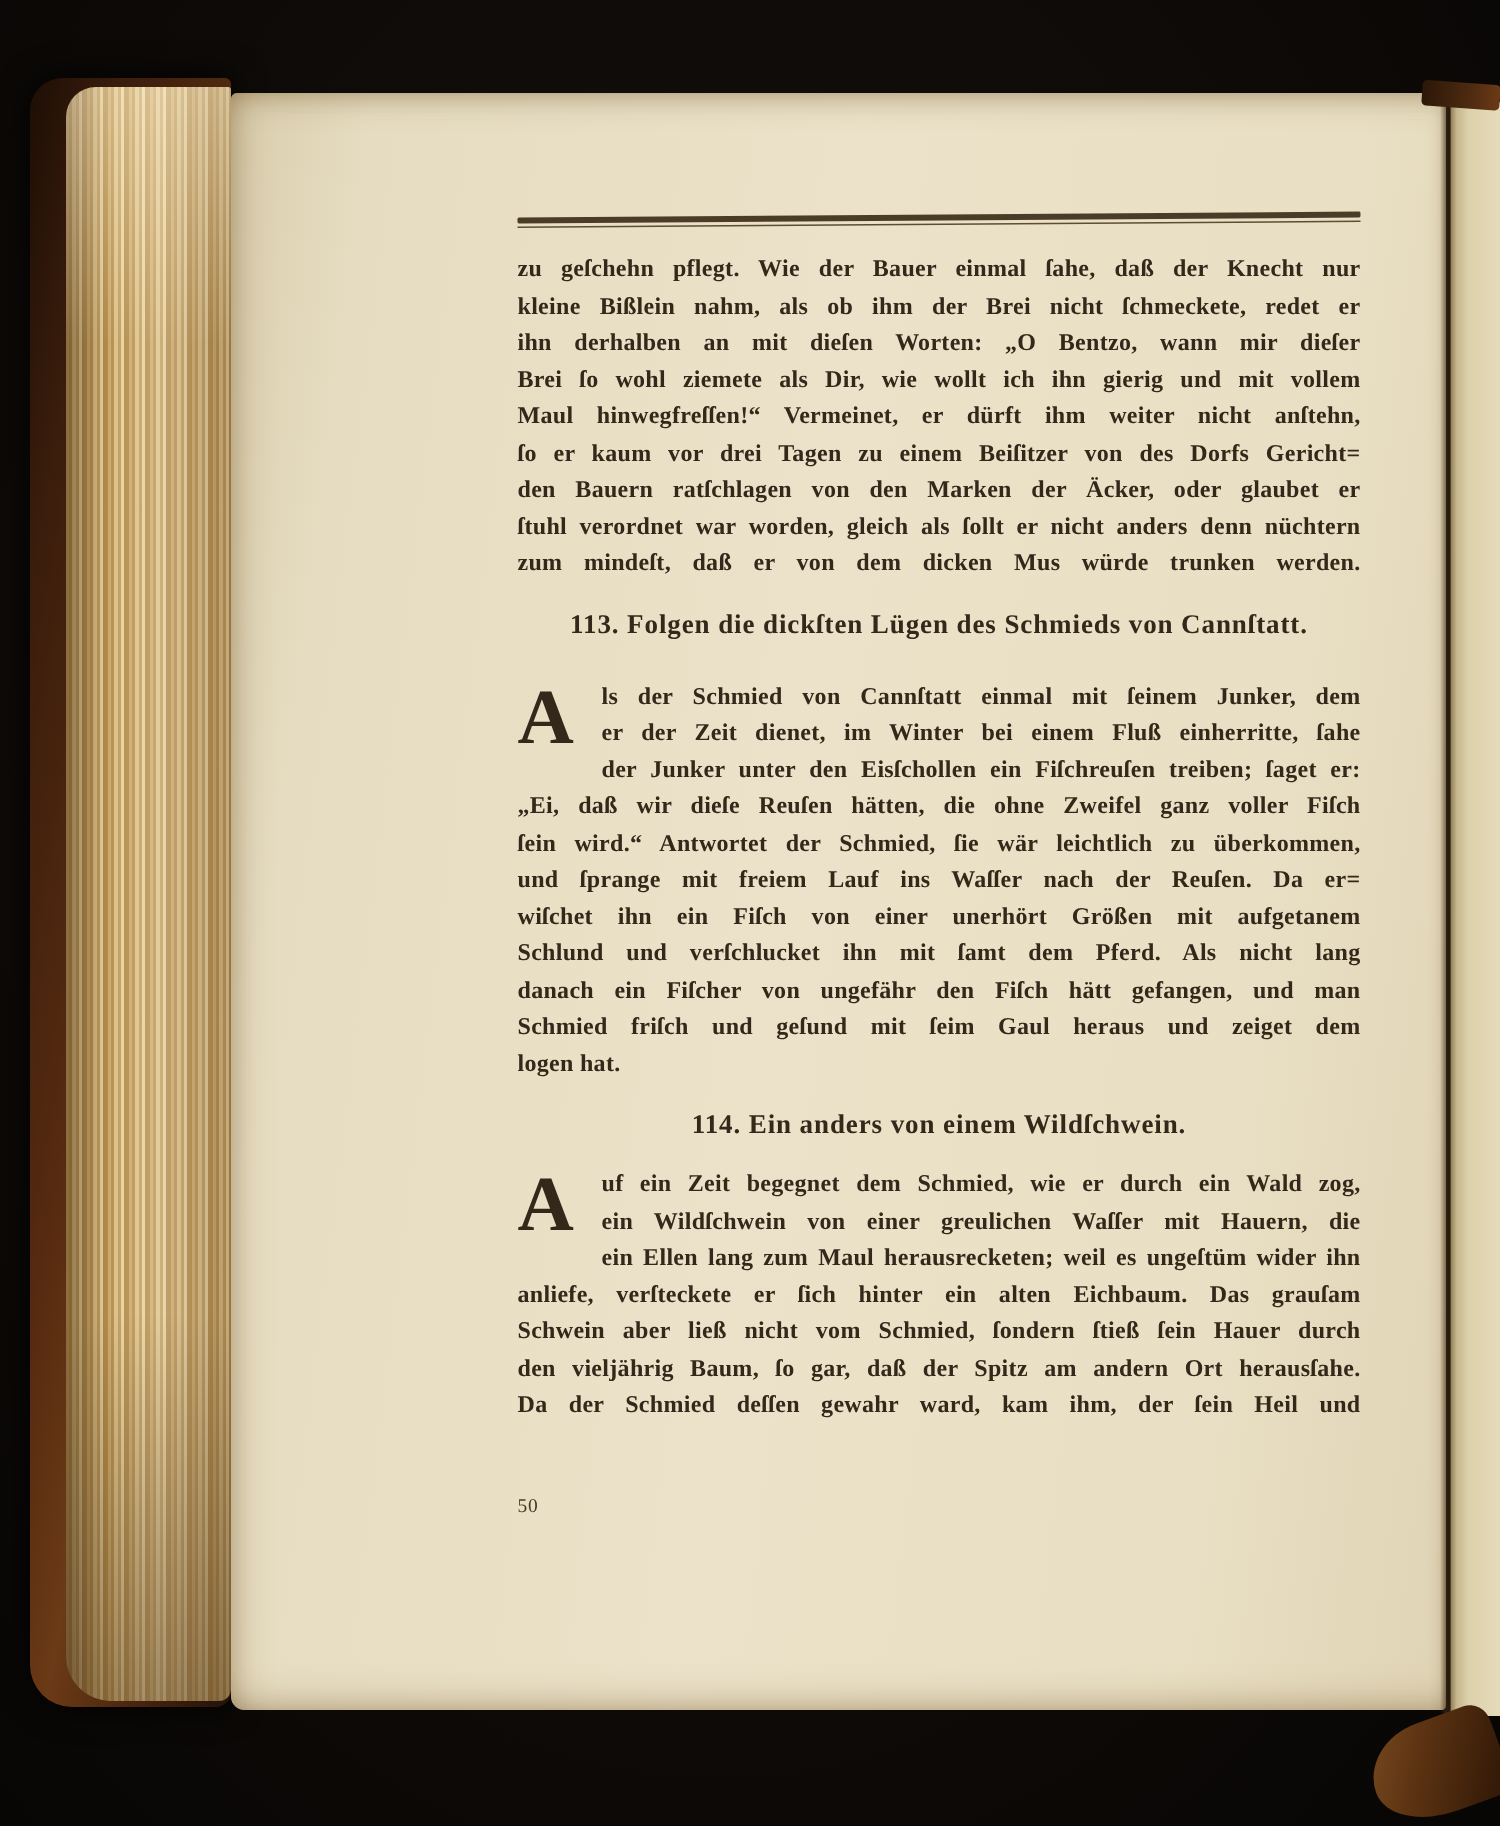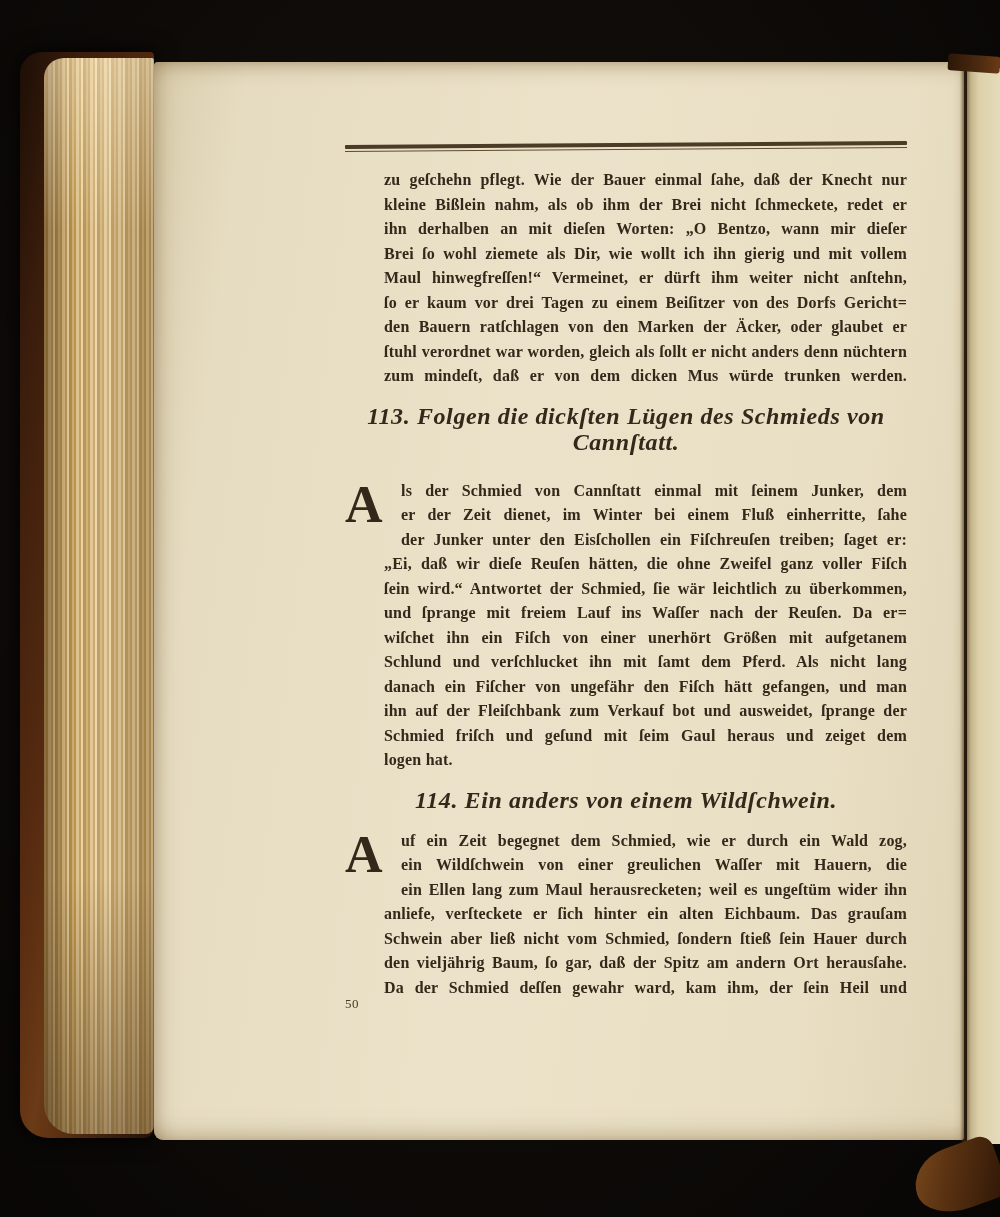--- a/index.html
+++ b/index.html
@@ -60,27 +60,27 @@
   .text-col{
     position:absolute;left:345px;top:0;width:562px;color:#33281a;
   }
   .head-rule{position:absolute;top:143px;left:0;width:562px;transform:rotate(-0.4deg);}
   .head-rule .thick{height:4px;background:#4a3c26;border-radius:1px;}
   .head-rule .thin{margin-top:2px;height:1px;background:#5d4d32;}
   .flow{position:absolute;top:168px;left:0;width:562px;}
   .tline{
     text-align:justify;text-align-last:justify;
     font-size:16px;font-weight:bold;line-height:24.5px;
-    letter-spacing:.2px;white-space:nowrap;margin-left:39px;
+    letter-spacing:.2px;white-space:nowrap;
   }
   .tline-end{text-align-last:left;}
   .para{overflow:visible;}
   .story-head{
-    text-align:center;font-weight:bold;font-size:24px;line-height:26px;
-    letter-spacing:.6px;margin:14px 0 0 0;font-style:italic;
+    text-align:center;font-weight:bold;font-size:18px;line-height:26px;
+    letter-spacing:.6px;margin:14px 0 0 0;
   }
   .h-gap-after{margin-bottom:24px;}
   .h-gap-after-sm{margin-bottom:16px;}
   .dropcap{
     float:left;width:48px;height:49px;
     font-size:52px;line-height:49px;font-weight:bold;
     margin:1px 8px 0 0;text-align:left;
   }
   .page-num{
     position:absolute;left:345px;top:996px;
@@ -125,21 +125,20 @@
         <span class="dropcap">A</span>
       <div class="tline">ls der Schmied von Cannſtatt einmal mit ſeinem Junker, dem</div>
           <div class="tline">er der Zeit dienet, im Winter bei einem Fluß einherritte, ſahe</div>
           <div class="tline">der Junker unter den Eisſchollen ein Fiſchreuſen treiben; ſaget er:</div>
           <div class="tline">„Ei, daß wir dieſe Reuſen hätten, die ohne Zweifel ganz voller Fiſch</div>
           <div class="tline">ſein wird.“ Antwortet der Schmied, ſie wär leichtlich zu überkommen,</div>
           <div class="tline">und ſprange mit freiem Lauf ins Waſſer nach der Reuſen. Da er=</div>
           <div class="tline">wiſchet ihn ein Fiſch von einer unerhört Größen mit aufgetanem</div>
           <div class="tline">Schlund und verſchlucket ihn mit ſamt dem Pferd. Als nicht lang</div>
           <div class="tline">danach ein Fiſcher von ungefähr den Fiſch hätt gefangen, und man</div>
-          <div class="tline">ihn auf der Fleiſchbank zum Verkauf bot und ausweidet, ſprange der</div>
           <div class="tline">Schmied friſch und geſund mit ſeim Gaul heraus und zeiget dem</div>
           <div class="tline tline-end">logen hat.</div>
         </div>
 
       <div class="story-head h-gap-after-sm">114. Ein anders von einem Wildſchwein.</div>
 
       <div class="para">
         <span class="dropcap">A</span>
       <div class="tline">uf ein Zeit begegnet dem Schmied, wie er durch ein Wald zog,</div>
           <div class="tline">ein Wildſchwein von einer greulichen Waſſer mit Hauern, die</div>

